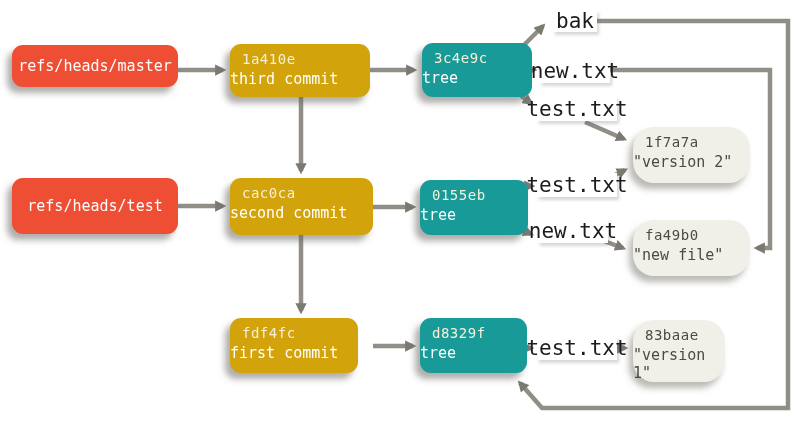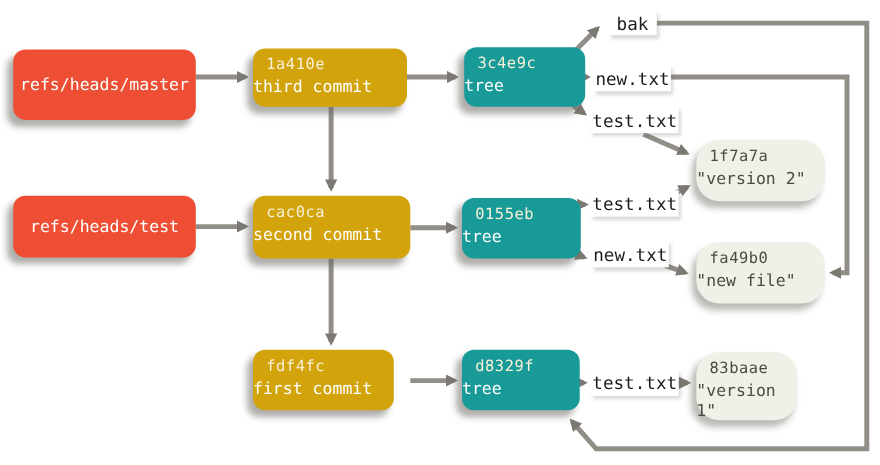--- a/index.html
+++ b/index.html
@@ -19,21 +19,21 @@
   .box .lbl{position:absolute;left:0;right:0;top:26px;font-size:15px;}
   .ref{background:var(--ref-bg);display:flex;align-items:center;justify-content:center;
        font-size:15px;}
   .commit{background:var(--commit-bg);}
   .tree{background:var(--tree-bg);}
   .blob{background:var(--blob-bg);color:var(--blob-text);border-radius:21px;
         box-shadow:-4px 6px 6px rgba(120,118,110,.5);}
   .blob .hash{color:var(--blob-text);}
   .blob .lbl{font-size:15px;color:var(--blob-text);}
   .file-label{position:absolute;z-index:3;background:#ffffff;color:var(--label-text);
-        display:flex;align-items:center;justify-content:center;font-size:16px;
+        display:flex;align-items:center;justify-content:center;font-size:21px;
         box-shadow:2px 3px 3px rgba(100,100,100,.25);}
 </style>
 </head>
 <body>
 
 <div class="stage">
 
   <svg class="wires" width="800" height="423" viewBox="0 0 800 423" aria-hidden="true">
     <defs>
       <marker id="ah" viewBox="0 0 10 10" refX="7" refY="5" markerWidth="2.5" markerHeight="2.5" orient="auto" markerUnits="strokeWidth">
@@ -54,21 +54,21 @@
     <path class="edge" marker-end="url(#ah)" d="M521 96 L531 103"></path>
     <path class="edge" marker-end="url(#ah)" d="M585 122 L624 139"></path>
     <path class="edge" marker-end="url(#ah)" d="M524 186 H532"></path>
     <path class="edge" marker-end="url(#ah)" d="M611 177 L625 170"></path>
     <path class="edge" marker-end="url(#ah)" d="M524 231 L531 234"></path>
     <path class="edge" marker-end="url(#ah)" d="M604 241 L623 248"></path>
     <path class="edge" marker-end="url(#ah)" d="M527 348 H531"></path>
     <path class="edge" marker-end="url(#ah)" d="M614 348 H625"></path>
   </svg>
 
-  <div class="box ref" style="left:12px;top:45px;width:166px;height:64px">
+  <div class="box ref" style="left:12px;top:45px;width:166px;height:42px">
     <span>refs/heads/master</span>
   </div>
   <div class="box ref" style="left:12px;top:178px;width:166px;height:56px">
     <span>refs/heads/test</span>
   </div>
 
   <div class="box commit" style="left:230px;top:44px;width:140px;height:53px">
     <div class="hash">1a410e</div>
     <div class="lbl">third commit</div>
   </div>

